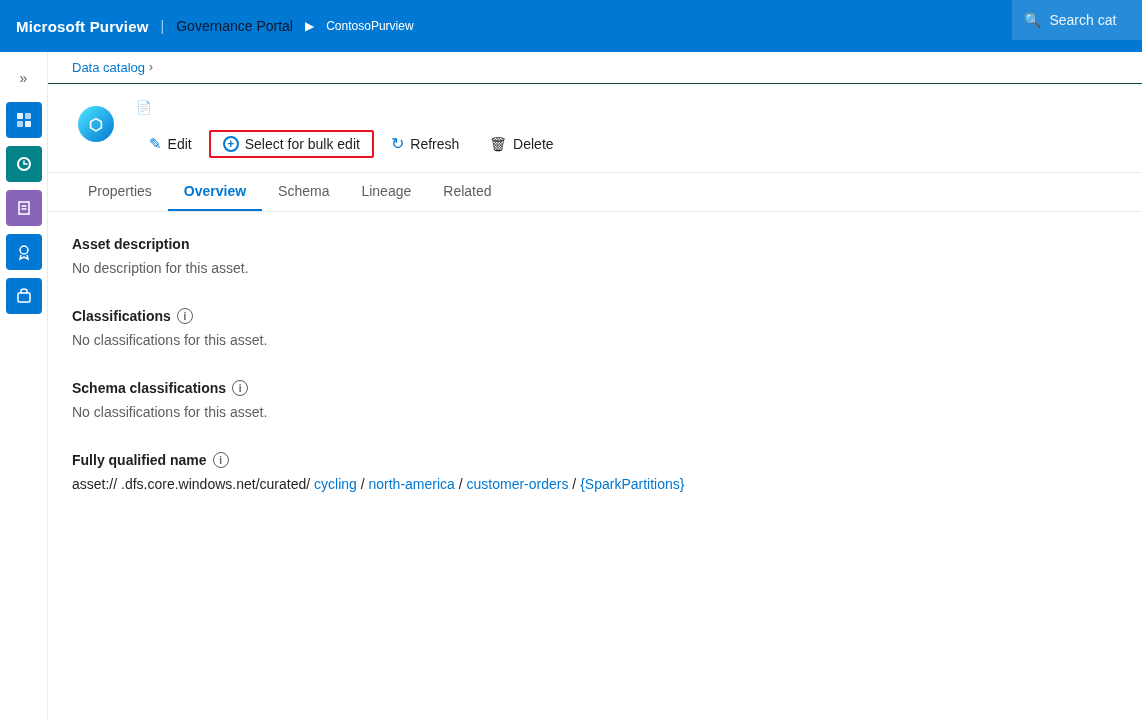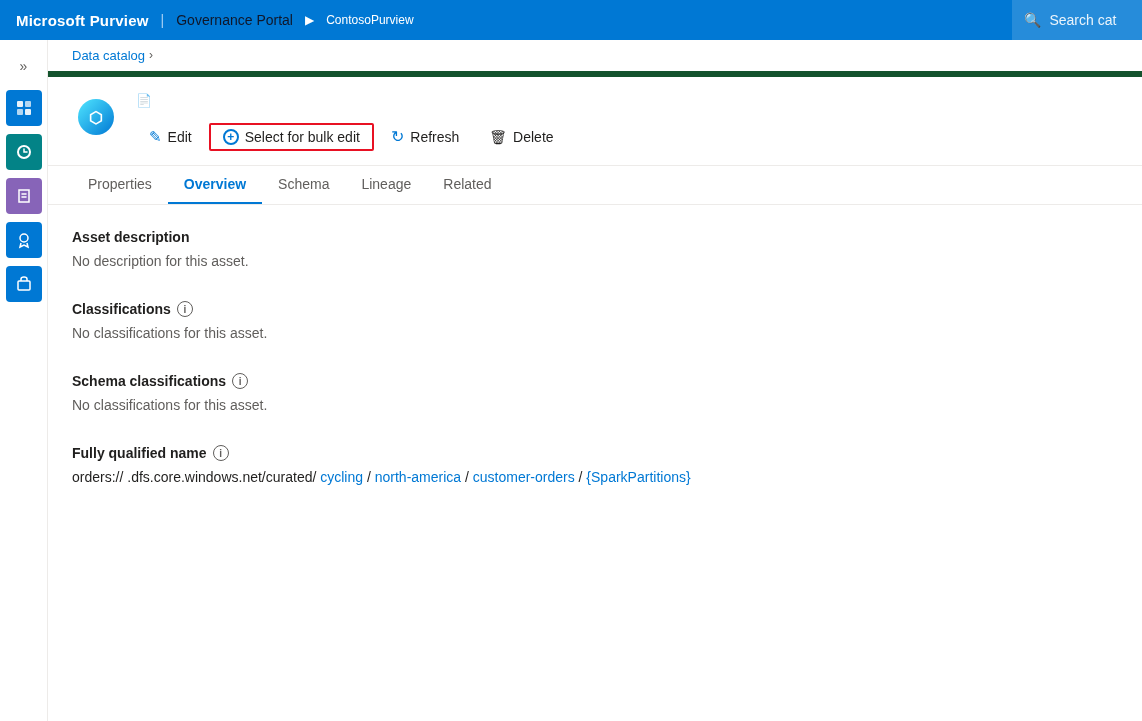--- a/index.html
+++ b/index.html
@@ -1,21 +1,21 @@
 <!DOCTYPE html>
 <html><head>
   <meta charset="utf-8">
   <style>
     * { box-sizing: border-box; margin: 0; padding: 0; }
     body { font-family: 'Segoe UI', sans-serif; font-size: 14px; background: #fff; overflow: hidden; width: 1142px; height: 721px; }
 
     
     .top-nav {
       background: #0078d4;
-      height: 40px;
+      height: 52px;
       display: flex;
       align-items: center;
       padding: 0 16px;
       color: #fff;
       gap: 8px;
       position: relative;
     }
     .top-nav-brand {
       font-weight: 600;
       font-size: 15px;
@@ -118,21 +118,21 @@
       flex-direction: column;
       overflow: hidden;
       background: #fff;
     }
 
     
     .breadcrumb {
       padding: 8px 24px;
       display: flex;
       gap: 4px;
-      border-bottom: 6px solid #14532d;
+      border-bottom: 1px solid #14532d;
     }
     .breadcrumb-link {
       color: #0078d4;
       font-size: 13px;
       cursor: pointer;
       text-decoration: none;
     }
     .breadcrumb-sep { color: #605e5c; font-size: 12px; }
 
     
@@ -430,21 +430,21 @@
         </div>
         <div class="section-value">No classifications for this asset.</div>
       </div>
 
       <div class="section">
         <div class="section-title">
           <span>Fully qualified name</span>
           <span class="info-icon">i</span>
         </div>
         <div class="fqn-value">
-          <span class="fqn-gray">orders://</span>
+          <span class="fqn-gray">asset://</span>
           <span class="fqn-gray">.dfs.core.windows.net/curated/</span>
           <span>cycling</span>
           <span class="fqn-gray">/</span>
           <span>north-america</span>
           <span class="fqn-gray">/</span>
           <span>customer-orders</span>
           <span class="fqn-gray">/</span>
           <span>{SparkPartitions}</span>
         </div>
       </div>

